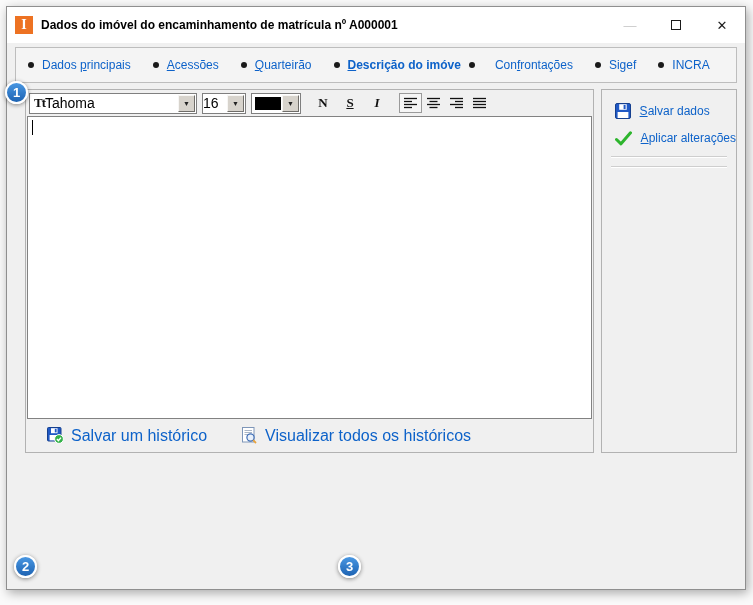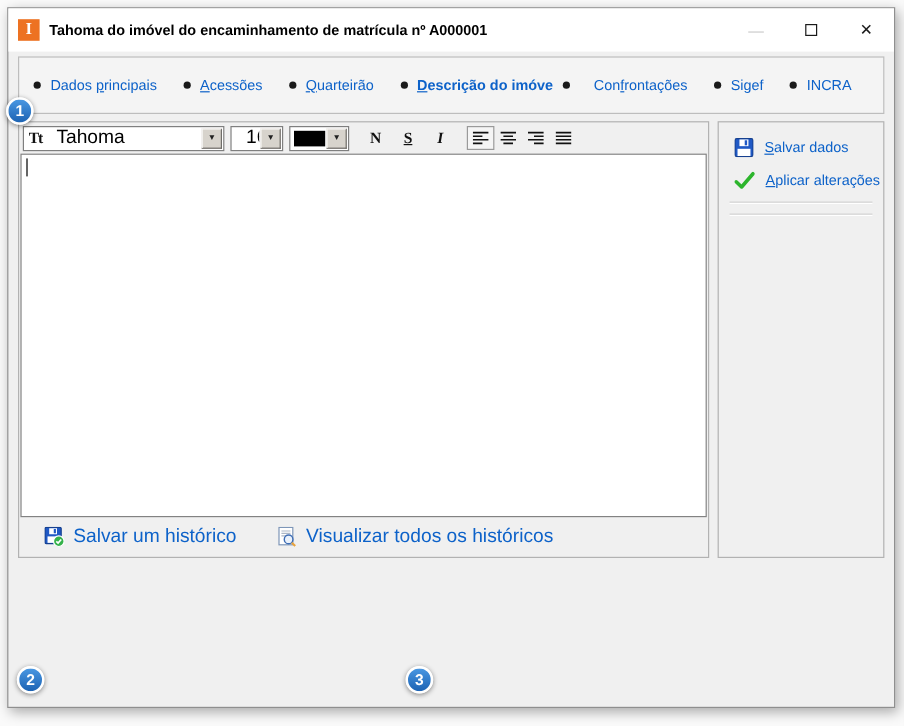--- a/index.html
+++ b/index.html
@@ -12,38 +12,38 @@
   
   .titlebar { height:36px; background:#ffffff; display:flex; align-items:center; padding-left:8px; position:relative; }
   .app-icon { width:18px; height:18px; background:#ed7222; color:#fff; font-family:"Liberation Serif","DejaVu Serif",serif;
     font-weight:bold; font-size:14px; display:flex; align-items:center; justify-content:center; }
   .title-text { margin-left:8px; font-size:12px; font-weight:bold; color:#000; }
   .win-controls { position:absolute; right:0; top:0; height:100%; display:flex; }
   .win-btn { width:46px; height:100%; display:flex; align-items:center; justify-content:center; font-size:13px; color:#1a1a1a; }
   .win-btn.min { color:#c9c9c9; }
   .max-glyph { width:10px; height:10px; border:1.4px solid #1a1a1a; display:inline-block; }
   
-  .tabstrip { margin:4px 8px 0 8px; height:48px; background:#f4f4f4; border:1px solid #bdbdbd;
+  .tabstrip { margin:4px 8px 0 8px; height:36px; background:#f4f4f4; border:1px solid #bdbdbd;
     display:flex; align-items:center; padding:0 12px; }
   .tab { display:flex; align-items:center; margin-right:0; cursor:default; }
   .tab + .tab { margin-left:22px; }
   .tab .bullet { width:6px; height:6px; border-radius:50%; background:#1a1a1a; margin-right:8px; flex:0 0 auto; }
   .tab-label { font-size:12px; color:#0d62c9; white-space:nowrap; }
   .tab.active .tab-label { font-weight:bold; }
   .accel { text-decoration:underline; }
   
-  .content { margin:6px 8px 0 8px; height:364px; display:flex; gap:7px; }
+  .content { margin:6px 8px 0 18px; height:364px; display:flex; gap:7px; }
   .left-panel { width:576px; border:1px solid #b2b2b2; background:#f0f0f0; display:flex; flex-direction:column; }
   
   .toolbar { height:26px; display:flex; align-items:center; padding:2px 3px; gap:5px; }
   .combo { height:21px; background:#fff; border:1px solid #7f7f7f; display:flex; align-items:center; position:relative; }
   .combo-font { width:168px; }
   .combo-size { width:44px; }
   .combo-color { width:50px; }
-  .combo-text { font-size:16px; color:#000; padding-left:12px; flex:1; overflow:hidden; white-space:nowrap; }
+  .combo-text { font-size:14px; color:#000; padding-left:0; flex:1; overflow:hidden; white-space:nowrap; }
   .font-type-glyph { font-family:"Liberation Serif","DejaVu Serif",serif; font-size:13px; font-weight:bold; color:#111;
     padding-left:4px; letter-spacing:-1px; }
   .combo-arrow { width:17px; height:17px; margin:1px; background:#d7d3cc; border:1px solid; border-color:#f7f6f4 #6f6d69 #6f6d69 #f7f6f4;
     display:flex; align-items:center; justify-content:center; font-size:7px; color:#222; flex:0 0 auto; }
   .color-swatch { width:22px; height:13px; background:#000; margin-left:3px; flex:1; }
   .fmt-btn { width:22px; height:20px; display:flex; align-items:center; justify-content:center;
     font-family:"Liberation Serif","DejaVu Serif",serif; font-size:13px; font-weight:bold; color:#111; border:1px solid transparent; }
   .fmt-btn.underline { text-decoration:underline; }
   .fmt-btn.italic { font-style:italic; font-weight:bold; }
   .align-group { display:flex; margin-left:6px; }
@@ -70,21 +70,21 @@
   .badge3 { left:338px; top:555px; }
   svg { display:block; }
 </style>
 </head>
 <body>
 
 <div class="window">
 
   <div class="titlebar">
     <div class="app-icon">I</div>
-    <div class="title-text">Tahoma do imóvel do encaminhamento de matrícula nº A000001</div>
+    <div class="title-text">Dados do imóvel do encaminhamento de matrícula nº A000001</div>
     <div class="win-controls">
       <div class="win-btn min">—</div>
       <div class="win-btn">
           <span class="max-glyph"></span>
         </div>
       <div class="win-btn">✕</div>
     </div>
   </div>
 
   <div class="tabstrip">

